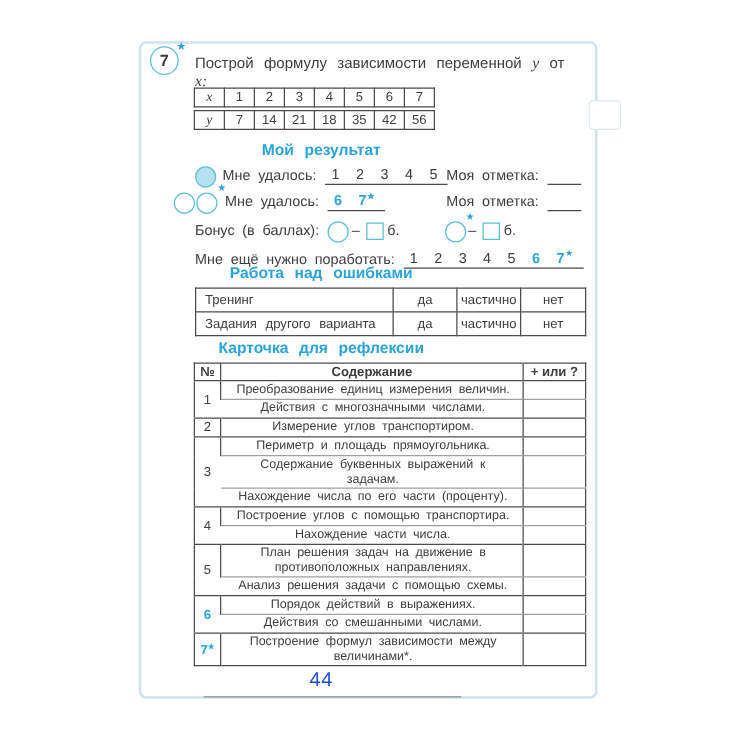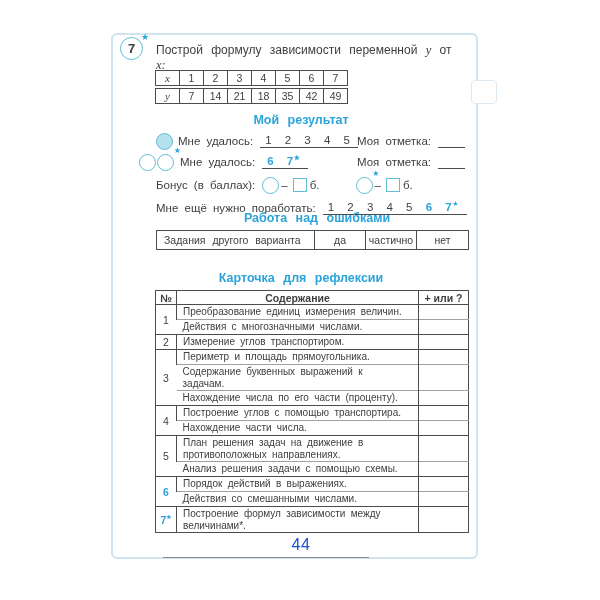--- a/index.html
+++ b/index.html
@@ -33,21 +33,21 @@
   }
   .task-title i{font-family:"Liberation Serif", serif;font-size:12.5px;}
   
   table.xy{border-collapse:collapse;table-layout:fixed;}
   table.xy td{
     border:1.3px solid #4c4c4c;height:14px;text-align:center;
     font-size:10.5px;color:#3e3e3e;padding:0;
   }
   table.xy td.lab{font-style:italic;font-family:"Liberation Serif", serif;font-size:11px;}
   
-  .band{left:112px;width:290px;text-align:center;margin-left:44px;}
+  .band{left:112px;width:290px;text-align:center;}
   .h-blue{color:#2ba4da;font-weight:bold;font-size:12.5px;word-spacing:5px;}
   
   .rrow{height:20px;display:flex;align-items:center;font-size:11.5px;word-spacing:3px;white-space:nowrap;}
   .c-circle{
     width:15px;height:15px;box-sizing:content-box;border:1.6px solid #5ebfd4;
     border-radius:50%;background:#fff;display:inline-block;flex:none;
   }
   .c-filled{background:#b5e0ee;}
   .rel{position:relative;display:inline-block;line-height:0;}
   .rel .star{position:absolute;top:-7px;right:-7px;color:#2ba4da;font-size:8px;line-height:8px;}
@@ -78,21 +78,21 @@
     padding:1px 3px;vertical-align:middle;
   }
   table.reflect td:first-child{border-left:none;}
   table.reflect tr.head td{
     height:13px;font-weight:bold;text-align:center;padding:0;
     border-bottom:1.6px solid #4c4c4c;font-size:10.5px;
   }
   table.reflect tr.grp td{border-top:1.6px solid #4c4c4c;}
   table.reflect tr.sub td{border-top:1px solid #a0a0a0;}
   table.reflect td.txt{
-    text-align:left;padding:1px 4px 1px 6px;line-height:11.5px;
+    text-align:center;padding:1px 4px 1px 6px;line-height:11.5px;
     word-spacing:2.5px;white-space:pre-line;height:12px;margin-left:38px;
   }
   table.reflect td.num{text-align:center;font-size:10.5px;padding:0;}
   table.reflect td.num.blue{color:#2ba4da;font-weight:bold;}
   table.reflect td.chk{padding:0;}
   .numstar{color:#2ba4da;font-size:6px;vertical-align:super;}
   
   .teacher{left:155px;top:542px;height:16px;display:flex;align-items:flex-end;}
   .teacher .h-blue{font-size:12.5px;line-height:14px;}
   .tline{display:inline-block;width:206px;height:12px;border-bottom:1.5px solid #8f8f8f;margin-left:8px;}
@@ -135,21 +135,21 @@
     </colgroup>
   <tbody>
       <tr>
     <td class="lab">у</td>
     <td>7</td>
     <td>14</td>
     <td>21</td>
     <td>18</td>
     <td>35</td>
     <td>42</td>
-    <td>49</td>
+    <td>56</td>
   </tr>
 </tbody>
   </table>
 
 <div class="abs band h-blue" style="top:113px;">Мой результат</div>
 
 <div class="abs rrow" style="left:156px;top:131px;">
   <span class="c-circle c-filled"></span>
   <span class="lbl" style="margin-left:5px;">Мне удалось:</span>
   <span class="nums">1 2 3 4 5</span>
@@ -186,30 +186,36 @@
   <span class="dash">–</span>
   <span class="c-square"></span>
   <span>б.</span>
 </div>
 
 <div class="abs rrow" style="left:156px;top:198px;">
   <span class="lbl">Мне ещё нужно поработать:</span>
   <span class="nums"><span>1 2 3 4 5</span> <span class="nums-blue">6 7</span><sup class="supstar">★</sup></span>
 </div>
 
-<div class="abs band h-blue" style="top:211px;padding-left:16px;">Работа над ошибками</div>
+<div class="abs band h-blue" style="top:211px;">Работа над ошибками</div>
 
 <table class="abs errors" style="left:156px;top:230px;width:312px;">
   <colgroup>
       <col style="width:158px">
       <col style="width:51px">
       <col style="width:51px">
       <col style="width:52px">
     </colgroup>
   <tbody>
+      <tr>
+    <td class="lab">Тренинг</td>
+    <td>да</td>
+    <td>частично</td>
+    <td>нет</td>
+  </tr>
   <tr>
     <td class="lab">Задания другого варианта</td>
     <td>да</td>
     <td>частично</td>
     <td>нет</td>
   </tr>
 </tbody>
   </table>
 
 <div class="abs band h-blue" style="top:271px;">Карточка для рефлексии</div>

